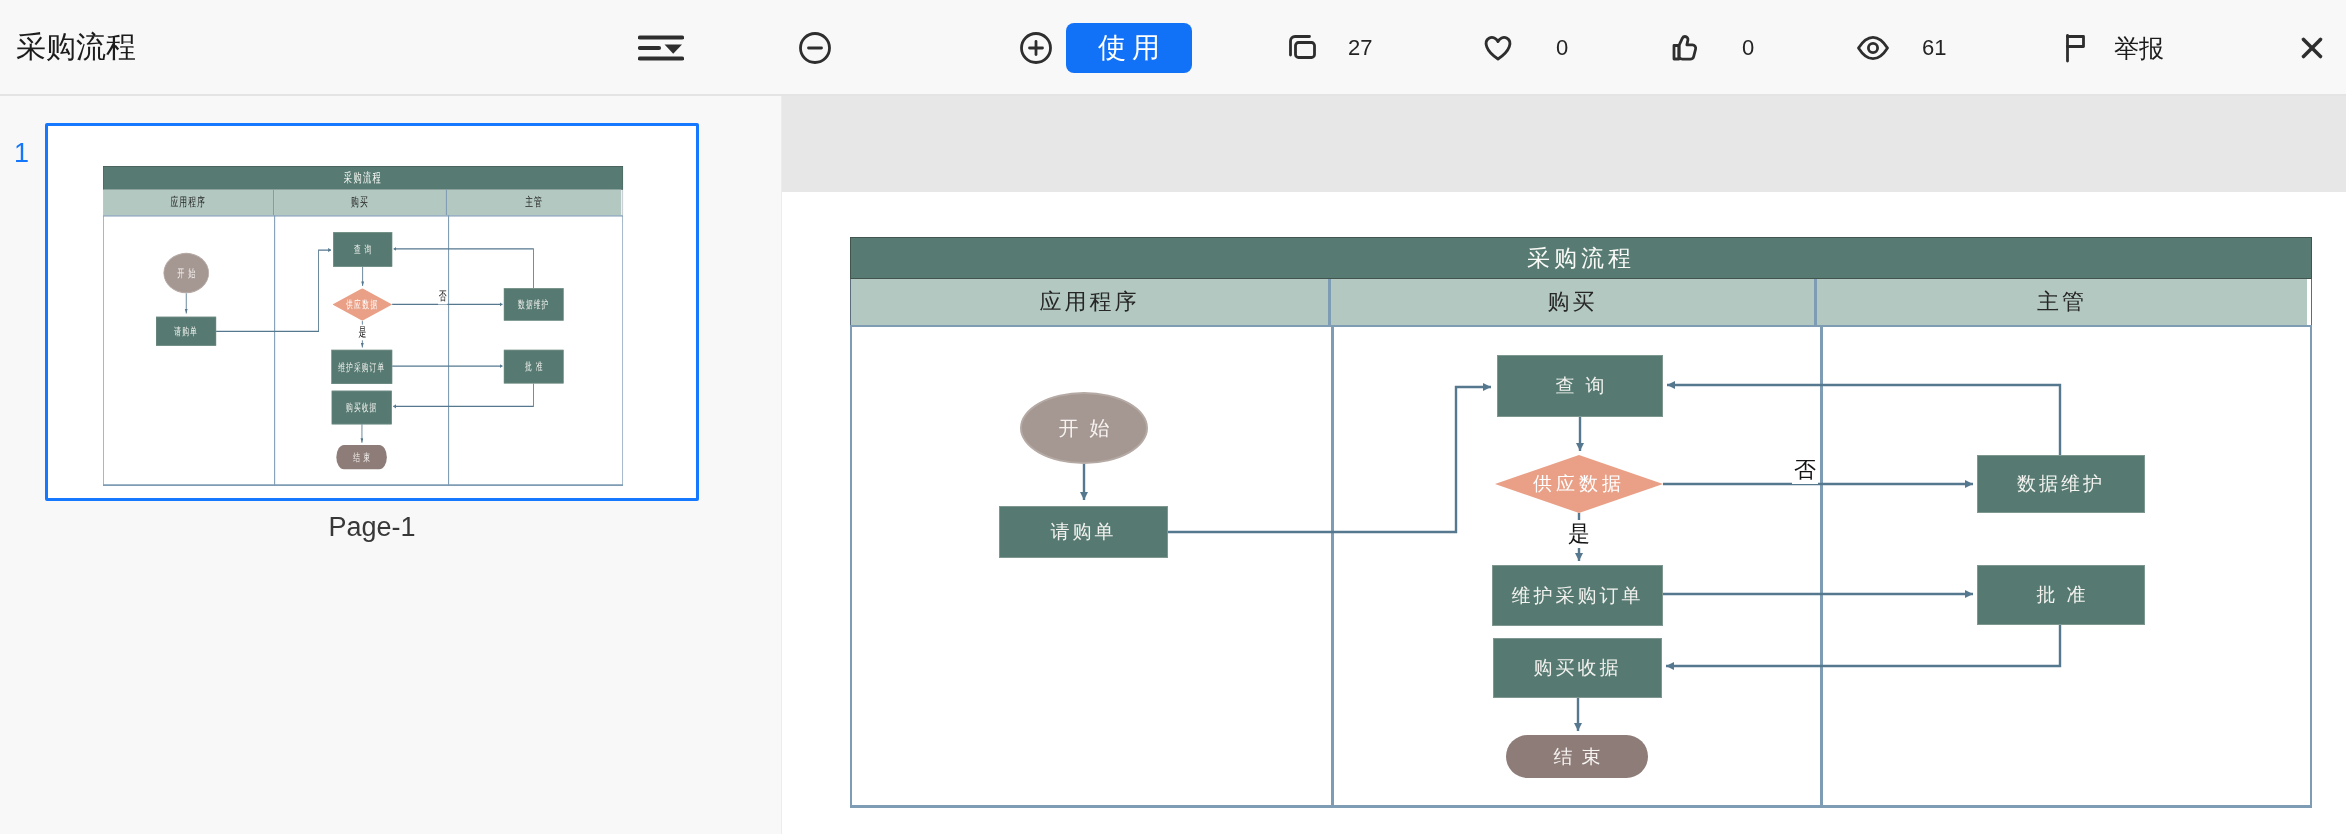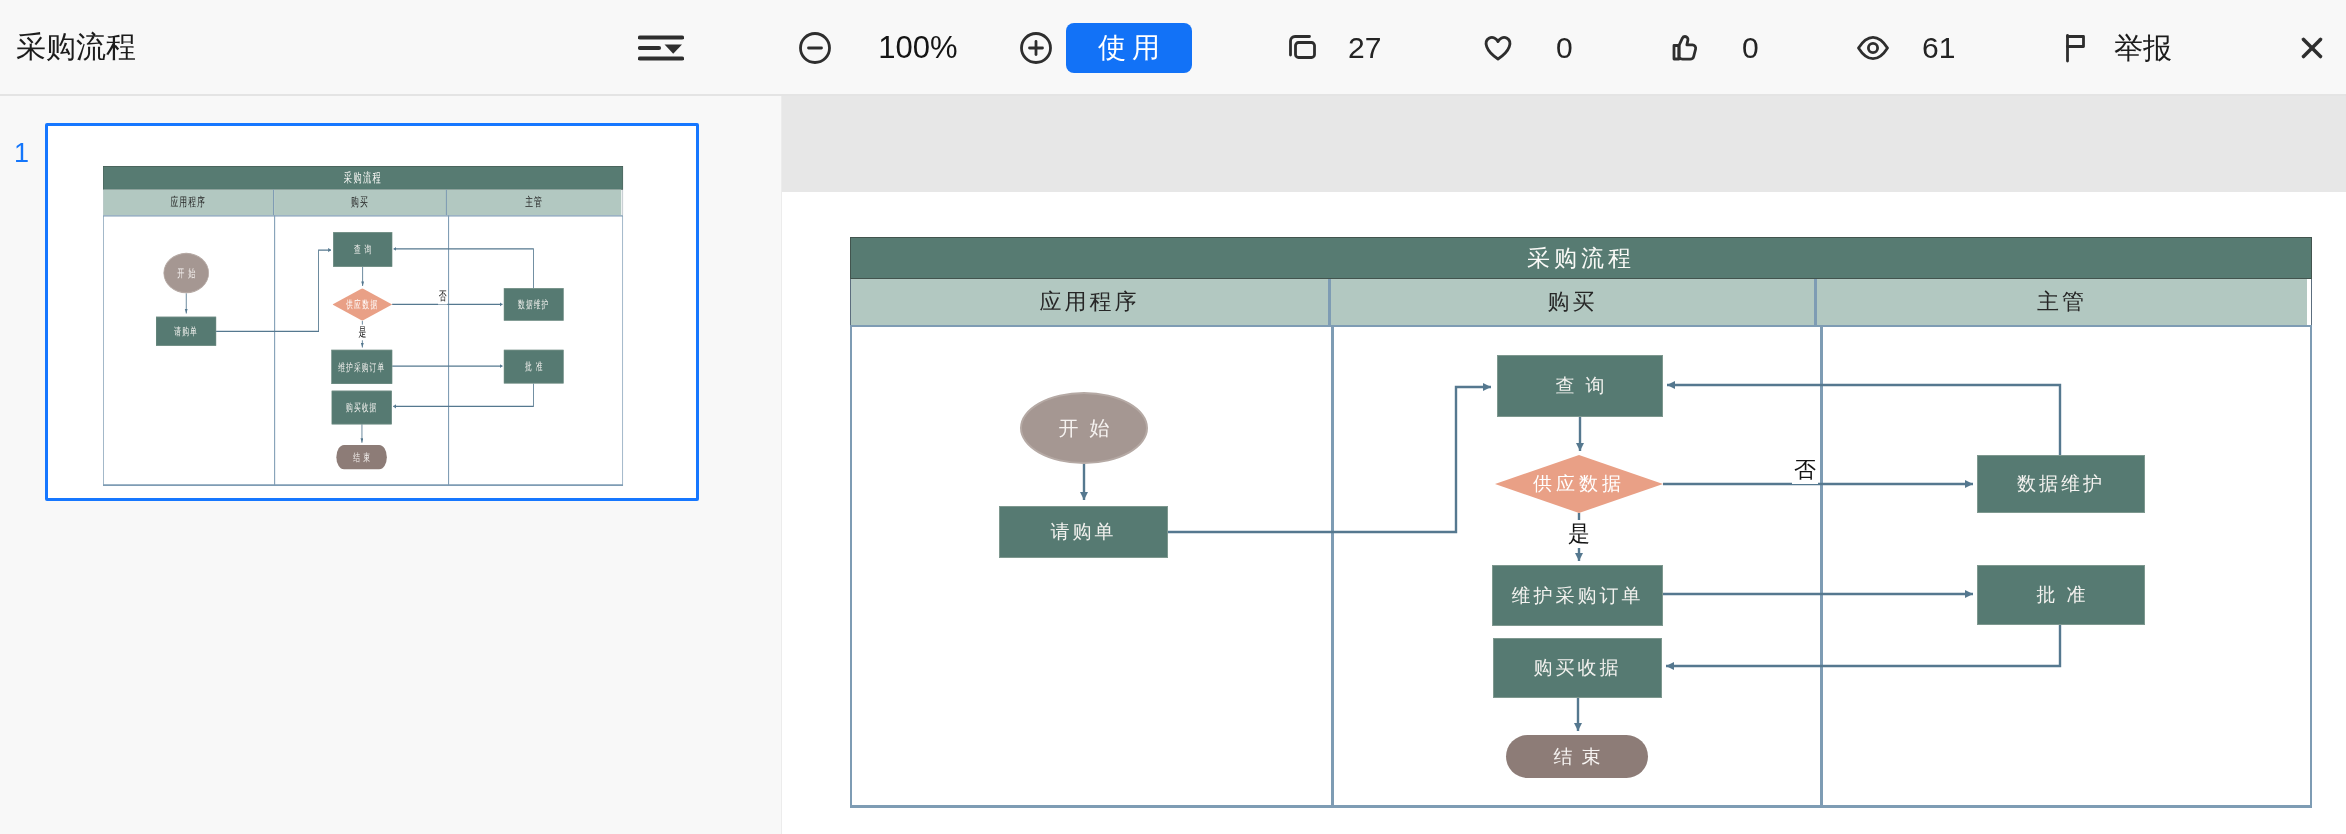--- a/index.html
+++ b/index.html
@@ -24,27 +24,27 @@
   .tbi{position:absolute;top:28px;width:40px;height:40px;cursor:pointer;}
   .tbi svg{width:100%;height:100%;display:block;}
   .tbi path,.tbi circle,.tbi rect,.tbi line{fill:none;stroke:#2e2e2e;stroke-width:2.8;stroke-linecap:round;stroke-linejoin:round;}
   .sort-icon{left:638px;top:34px;width:46px;height:28px;}
   .sort-icon path{stroke-width:4.2;}
   .sort-icon .tri{fill:#2e2e2e;stroke:none;}
   .zo{left:795px;}
   .zi{left:1016px;}
   .zoom-level{position:absolute;left:856px;top:0;width:124px;text-align:center;line-height:96px;font-size:31px;color:#141414;}
   .use-btn{position:absolute;left:1066px;top:23px;width:126px;height:50px;background:var(--accent-blue);color:#fff;border:none;border-radius:8px;font-size:28px;letter-spacing:6px;text-indent:6px;cursor:pointer;}
-  .tb-count{position:absolute;top:0;line-height:96px;font-size:30px;color:#242424;}
+  .tb-count{position:absolute;top:0;line-height:96px;font-size:22px;color:#242424;}
   .i-copy{left:1282px;} .c-copy{left:1348px;}
   .i-heart{left:1478px;} .c-heart{left:1556px;}
   .i-thumb{left:1666px;} .c-thumb{left:1742px;}
   .i-eye{left:1853px;} .c-eye{left:1922px;}
   .i-flag{left:2056px;}
-  .report-label{position:absolute;left:2114px;top:0;line-height:96px;font-size:29px;color:#1c1c1c;cursor:pointer;}
+  .report-label{position:absolute;left:2114px;top:0;line-height:96px;font-size:25px;color:#1c1c1c;cursor:pointer;}
   .i-close{left:2292px;}
   .i-close path{stroke-width:3.6;}
 
   
   .sidebar{position:absolute;left:0;top:96px;width:782px;height:738px;background:#f8f8f8;border-right:1px solid #ececec;z-index:5;}
   .page-num{position:absolute;left:14px;top:42px;font-size:27px;color:#1476fb;}
   .thumb{position:absolute;left:45px;top:27px;width:654px;height:378px;background:#fff;border:3px solid var(--selection-blue);border-radius:2px;overflow:hidden;cursor:pointer;}
   .page-label{position:absolute;left:45px;top:416px;width:654px;text-align:center;font-size:27px;color:#383838;}
   .thumb-clone{position:absolute !important;left:55px !important;top:40px !important;transform:scale(0.3557,0.5604);transform-origin:0 0;}
 
@@ -91,21 +91,20 @@
           <path d="M2 24.5 H44"></path>
         </svg>
     </div>
 
     <div class="tbi zo">
       <svg viewBox="0 0 40 40">
           <circle cx="20" cy="20" r="14.5"></circle>
           <path d="M13.5 20 H26.5"></path>
         </svg>
     </div>
-    <div class="zoom-level">100%</div>
     <div class="tbi zi">
       <svg viewBox="0 0 40 40">
           <circle cx="20" cy="20" r="14.5"></circle>
           <path d="M13.5 20 H26.5"></path>
           <path d="M20 13.5 V26.5"></path>
         </svg>
     </div>
 
     <button class="use-btn">使用</button>
 
@@ -218,20 +217,21 @@
           <div class="node n-proc wide" style="left:1127px;top:240px;width:168px;height:60px;">
                 <span>批准</span>
               </div>
 
           <div class="edge-label" style="left:942px;top:131px;">否</div>
           <div class="edge-label" style="left:716px;top:195px;">是</div>
         </div>
       </div>
         </div>
     </div>
+    <div class="page-label">Page-1</div>
   </aside>
 
   <main class="viewport">
     <div class="page">
 
       <div class="diagram" id="main-diagram">
         <div class="d-title">采购流程</div>
 
         <div class="d-lanehead">
           <div class="d-lane-cell lc1">应用程序</div>

